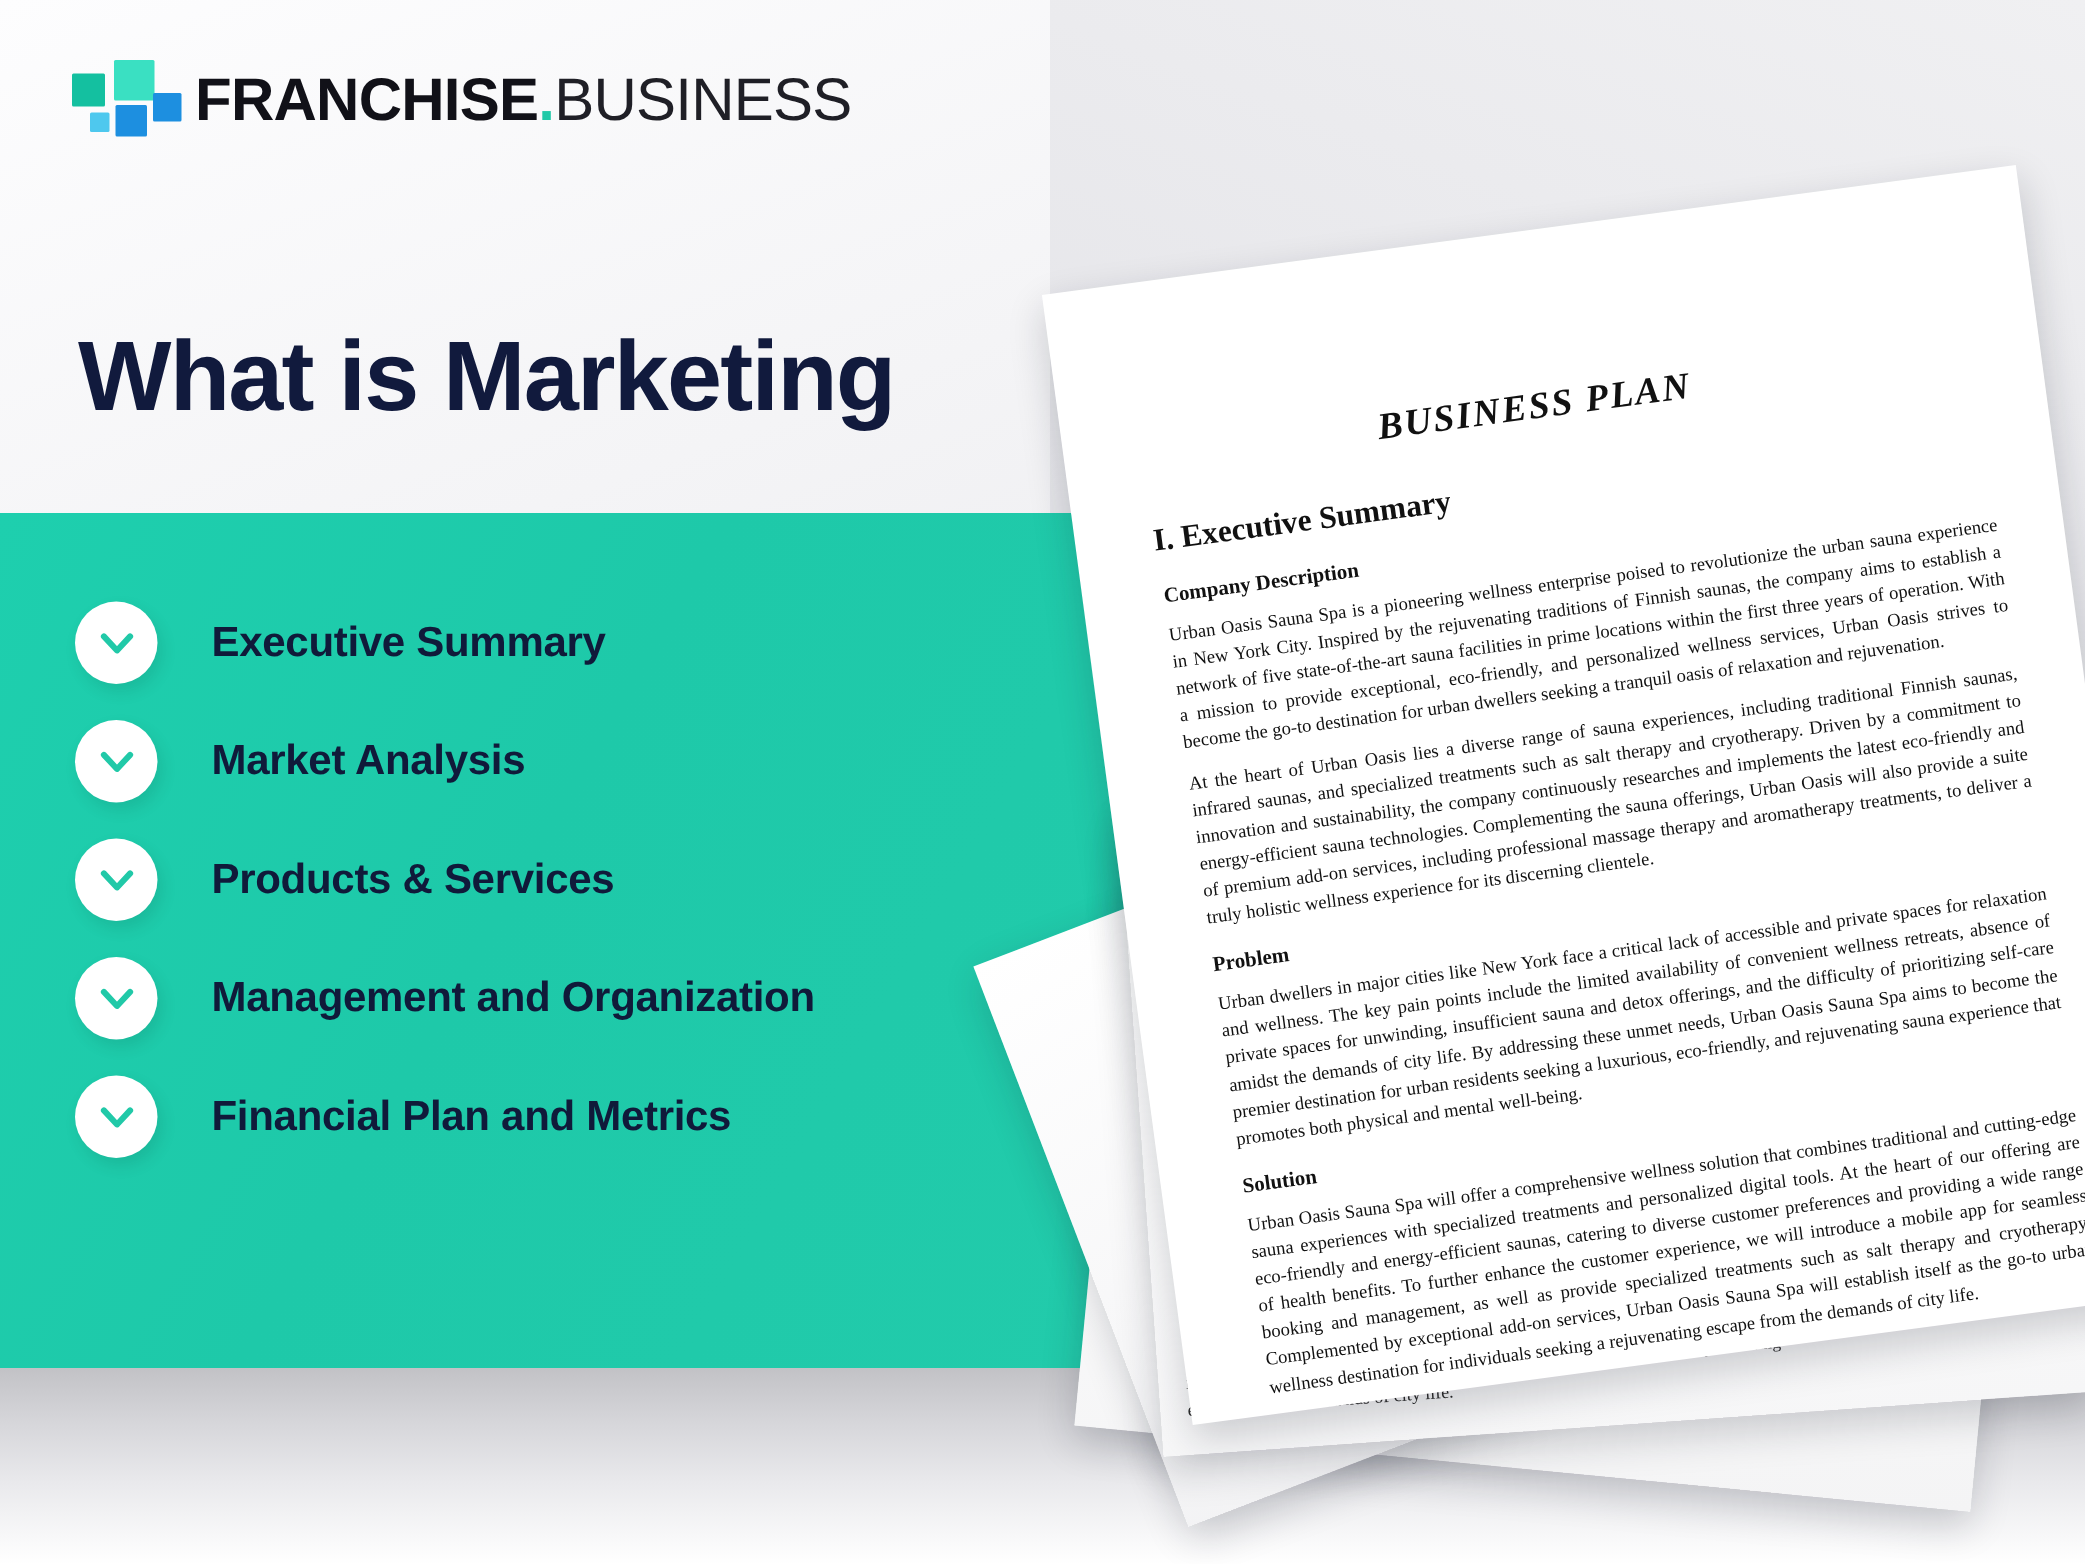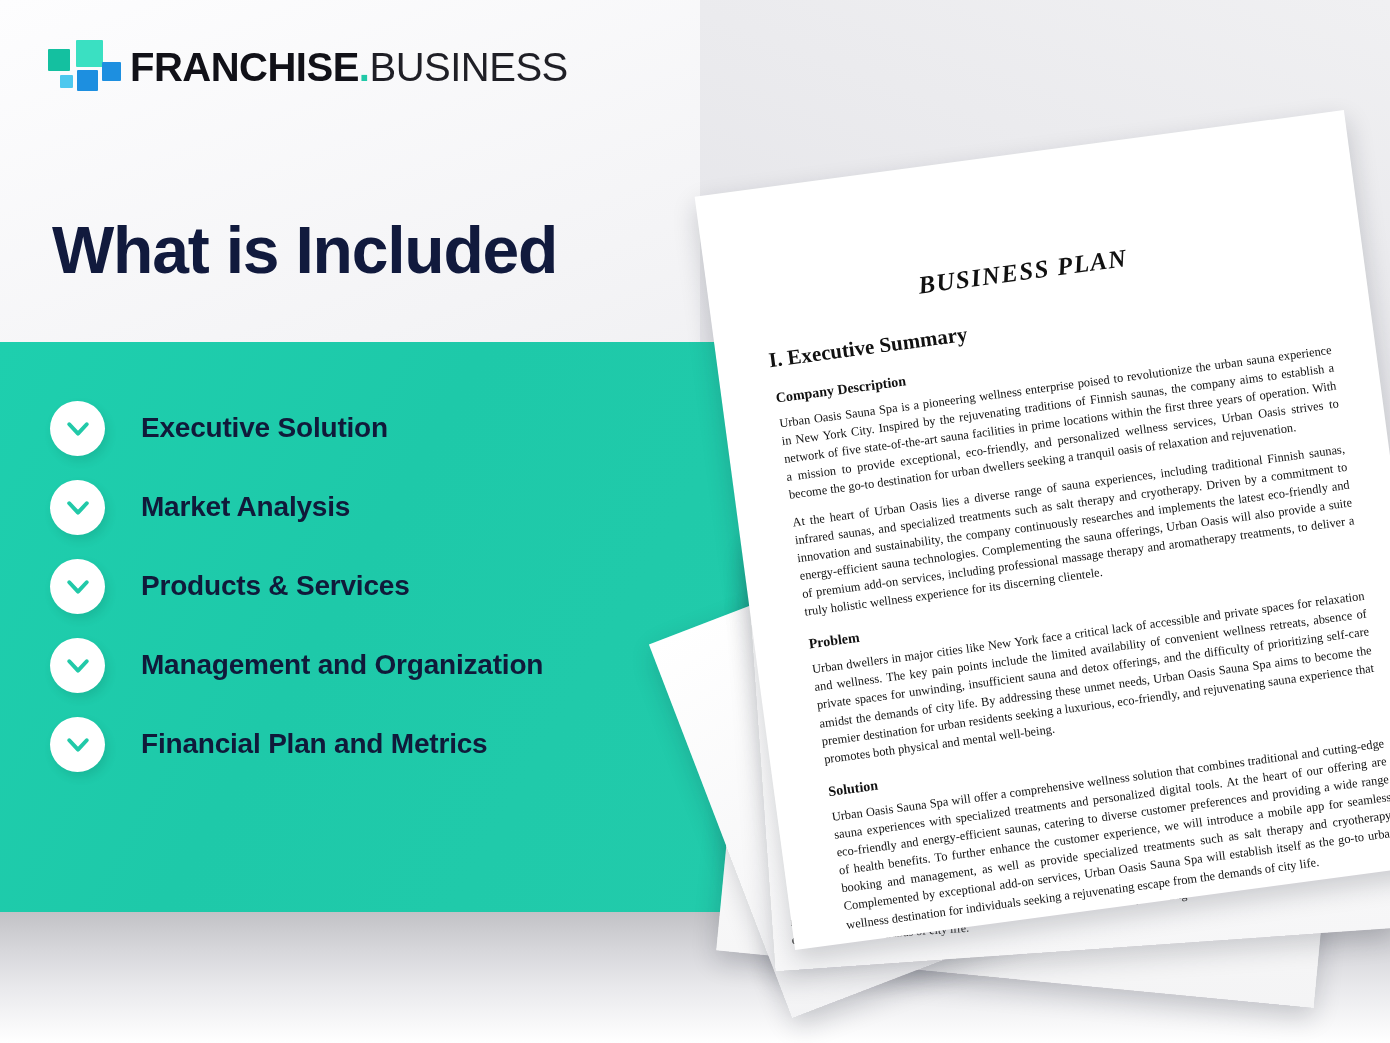--- a/index.html
+++ b/index.html
@@ -180,33 +180,33 @@
       <i class="sq-b"></i>
       <i class="sq-c"></i>
       <i class="sq-d"></i>
       <i class="sq-e"></i>
     </div>
     <div class="logo-text">
       <span class="b">FRANCHISE</span><span class="dot">.</span><span class="l">BUSINESS</span>
     </div>
   </div>
 
-  <h1 class="headline">What is Included</h1>
+  <h1 class="headline">What is Marketing</h1>
 
   <div class="panel"></div>
 
   <div class="feature-list">
 
     <div class="feature-item">
       <span class="chev-circle">
         <svg width="30" height="30" viewBox="0 0 24 24" fill="none" stroke="#21c9a8" stroke-width="3.2" stroke-linecap="round" stroke-linejoin="round">
             <polyline points="5 9 12 16.5 19 9"></polyline>
           </svg>
       </span>
-      <span class="feature-label">Executive Solution</span>
+      <span class="feature-label">Executive Summary</span>
     </div>
 
     <div class="feature-item">
       <span class="chev-circle">
         <svg width="30" height="30" viewBox="0 0 24 24" fill="none" stroke="#21c9a8" stroke-width="3.2" stroke-linecap="round" stroke-linejoin="round">
             <polyline points="5 9 12 16.5 19 9"></polyline>
           </svg>
       </span>
       <span class="feature-label">Market Analysis</span>
     </div>

